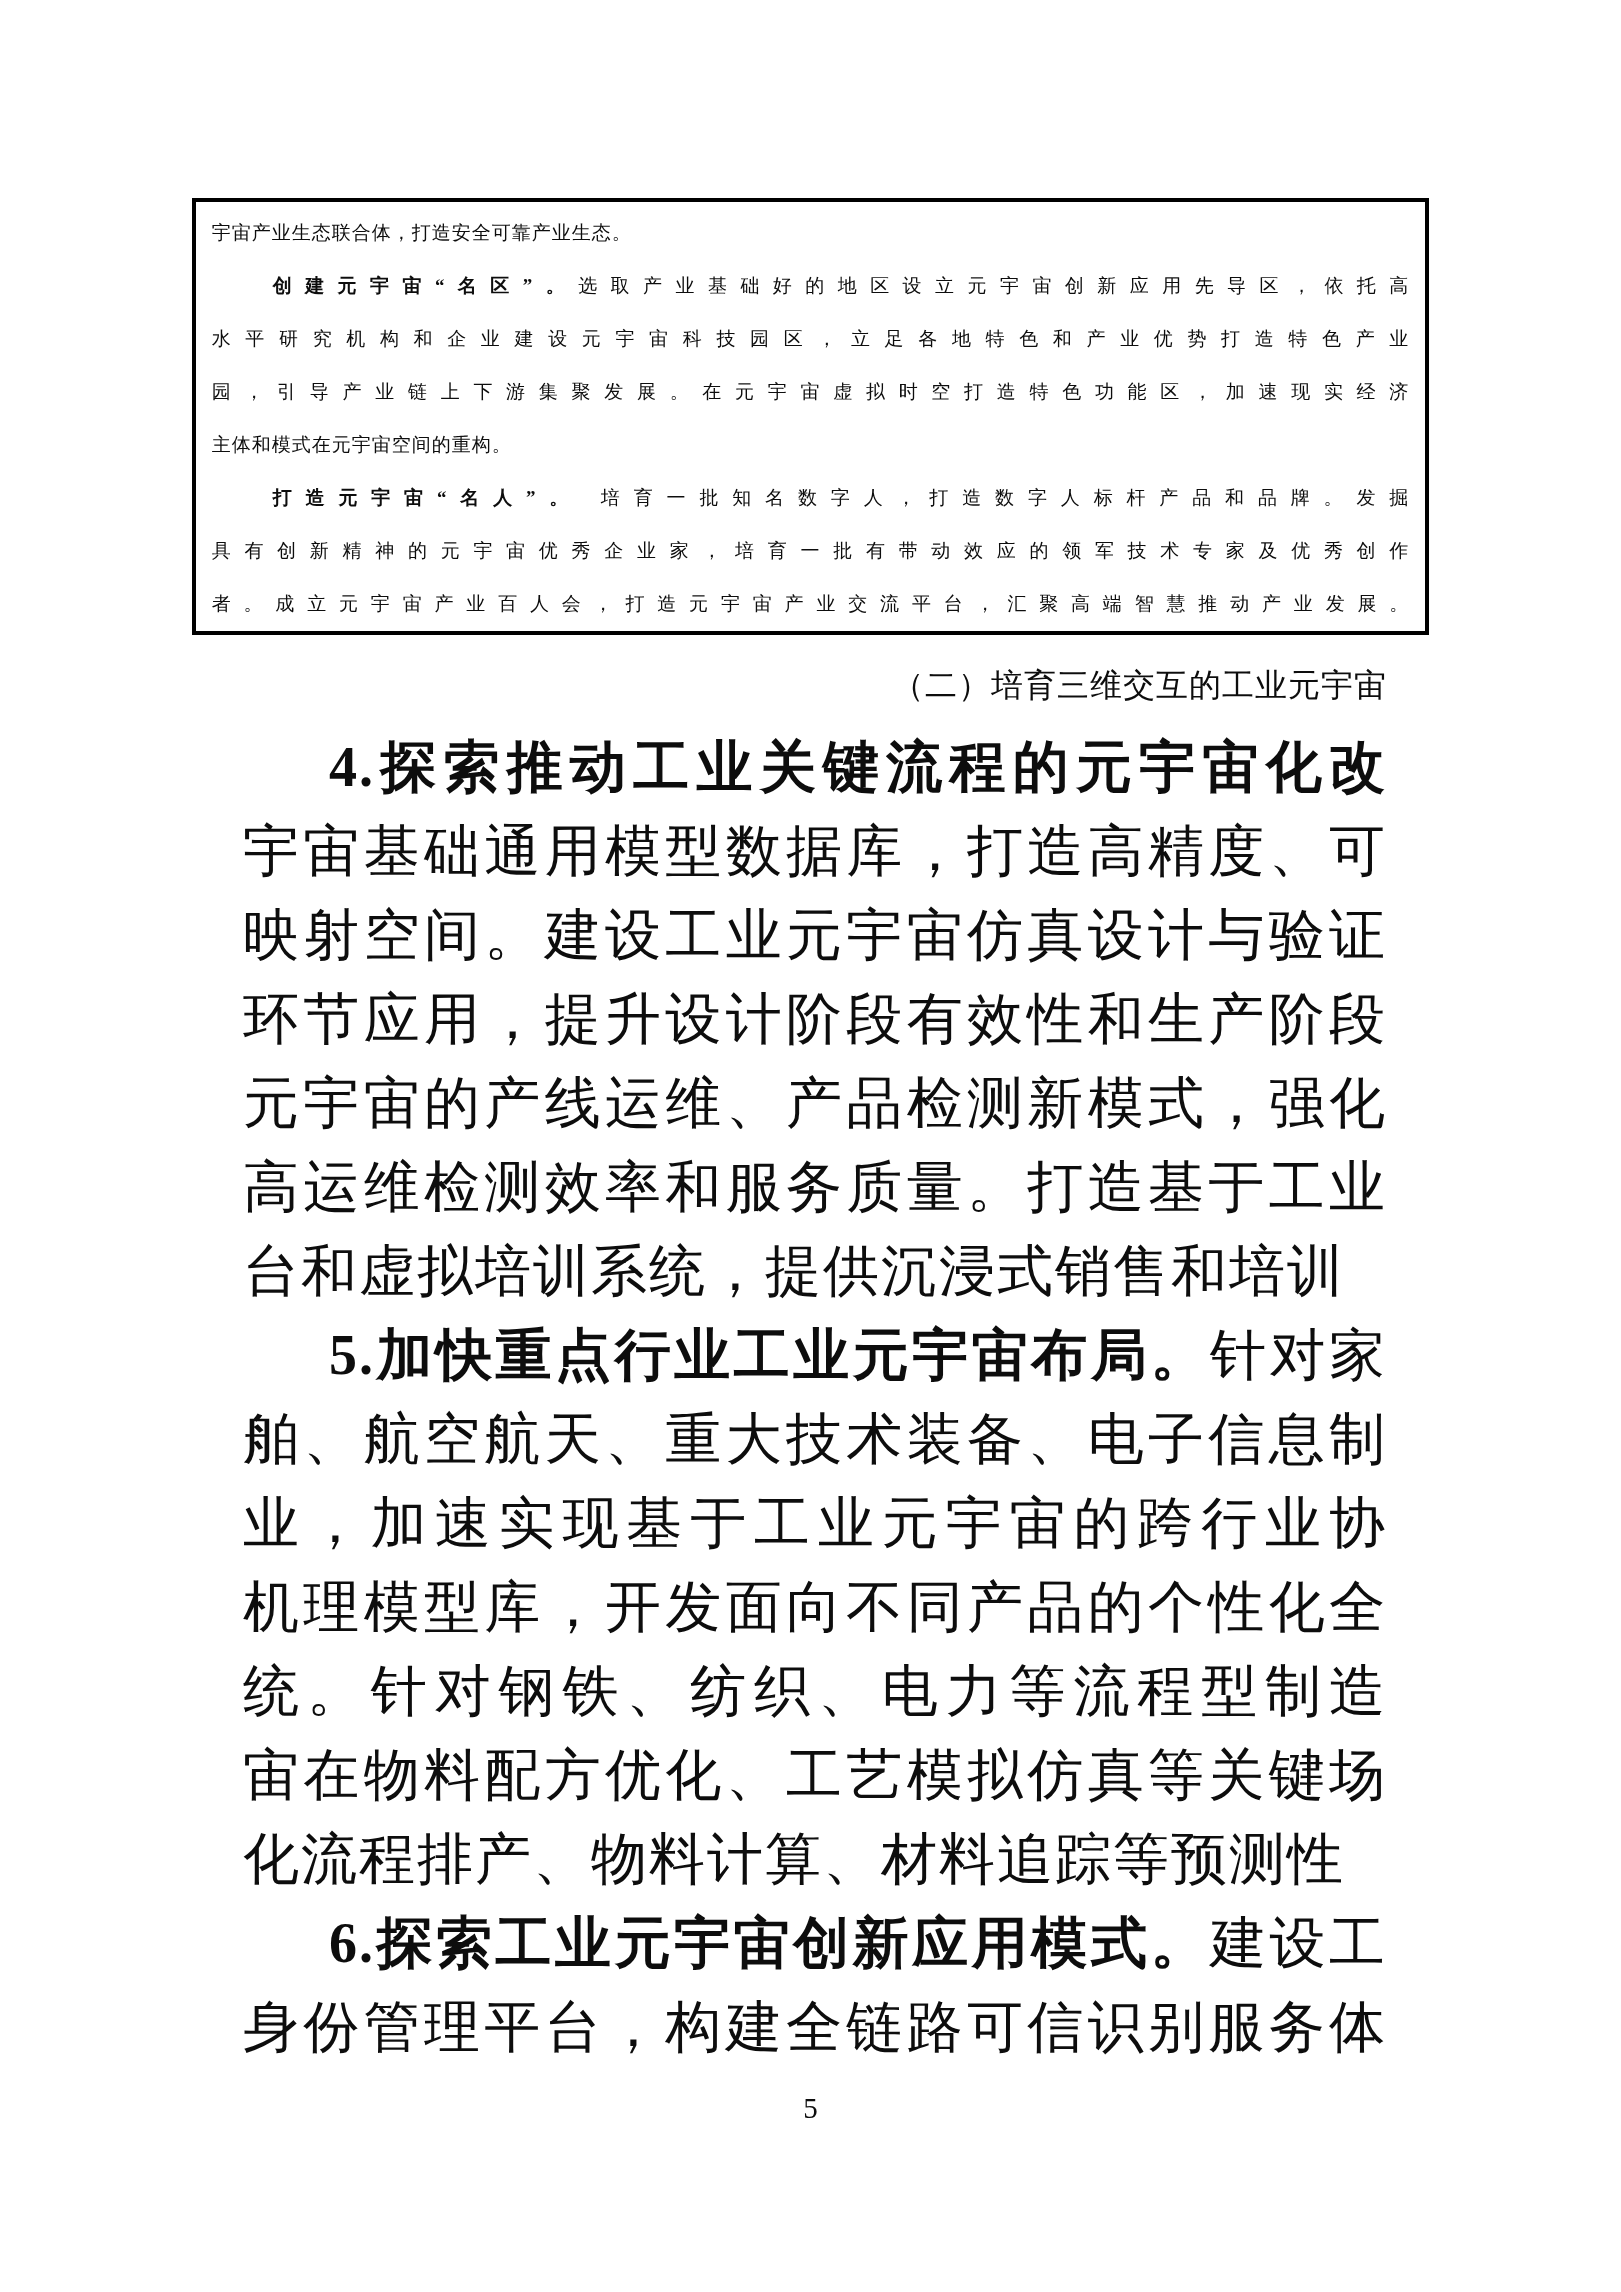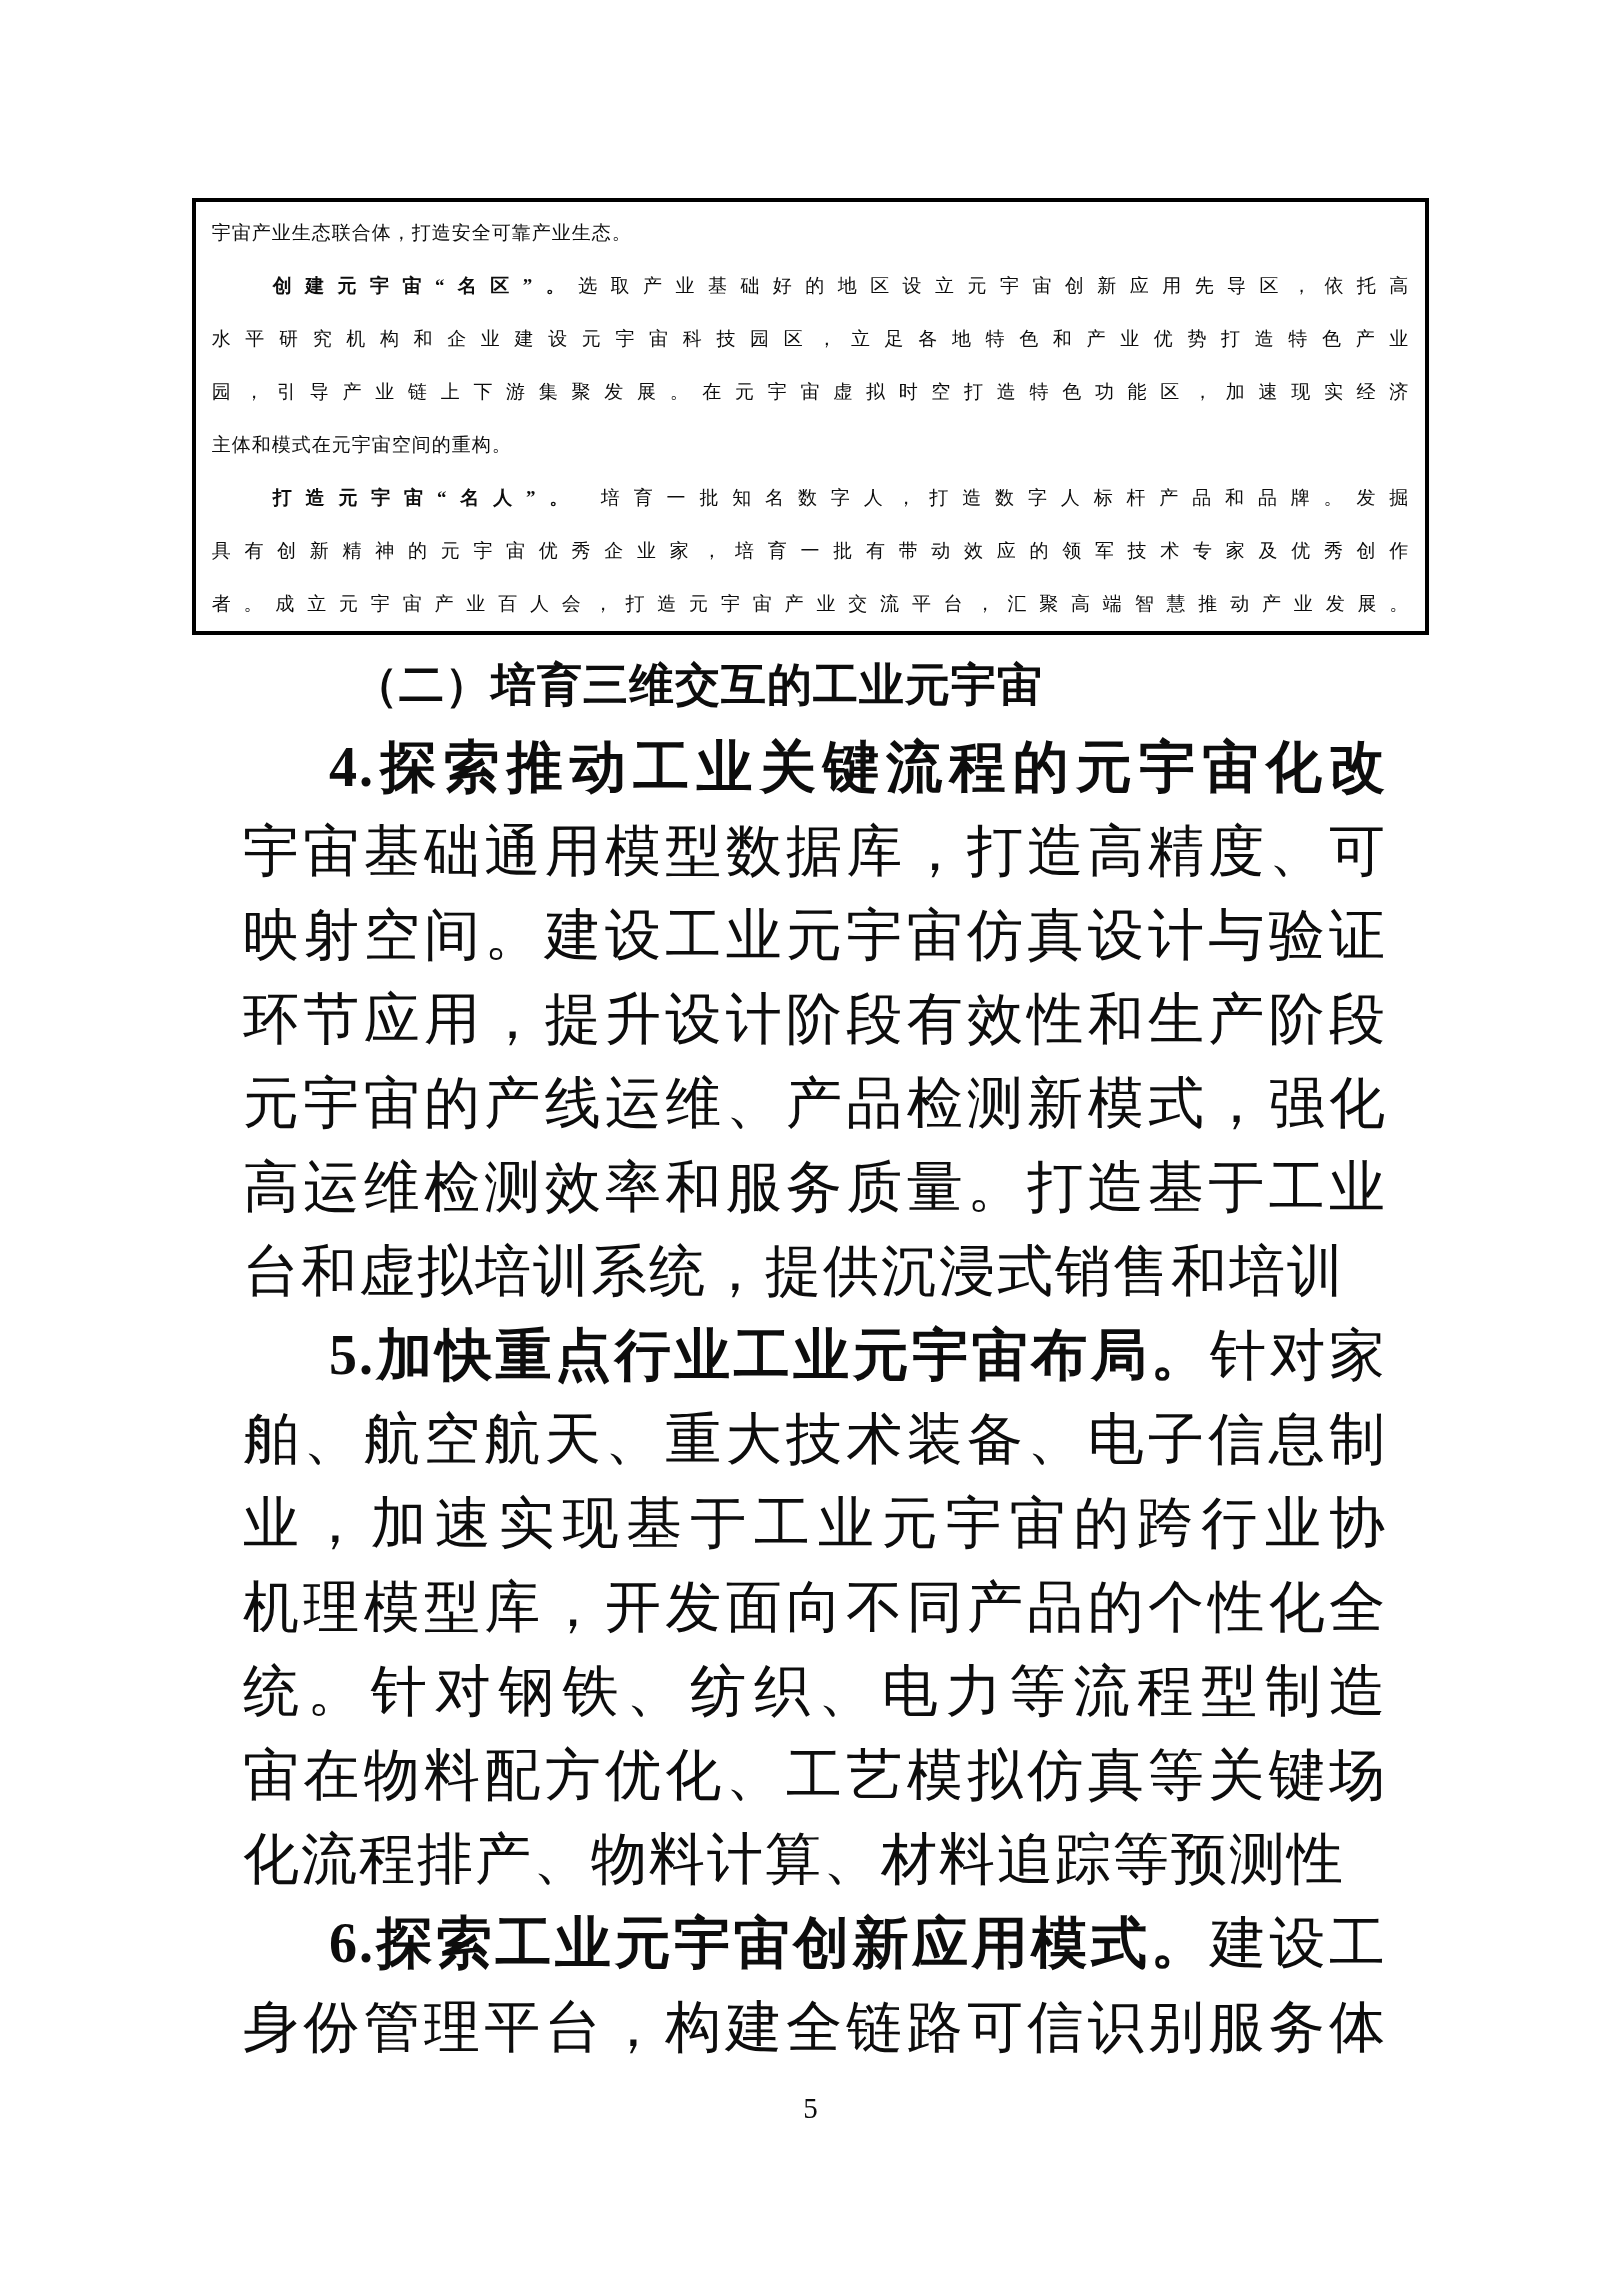--- a/index.html
+++ b/index.html
@@ -26,26 +26,27 @@
   }
   .c-line { height:53px; overflow:hidden; }
   .c-indent { text-indent:61px; }
   
   .content {
     position:absolute;
     left:243px; top:645px;
     width:1144px;
   }
   .heading {
-    font-weight:700;
-    font-size:45px;
+    font-weight:400;
+    font-size:32px;
     line-height:80px;
     padding-left:110px;
     letter-spacing:1px;
     white-space:nowrap;
+    text-align:right;
   }
   .b-line {
     font-size:56px;
     line-height:84px;
     height:84px;
     letter-spacing:2px;
     overflow:hidden;
   }
   .b-indent { text-indent:86px; }
   .full {

